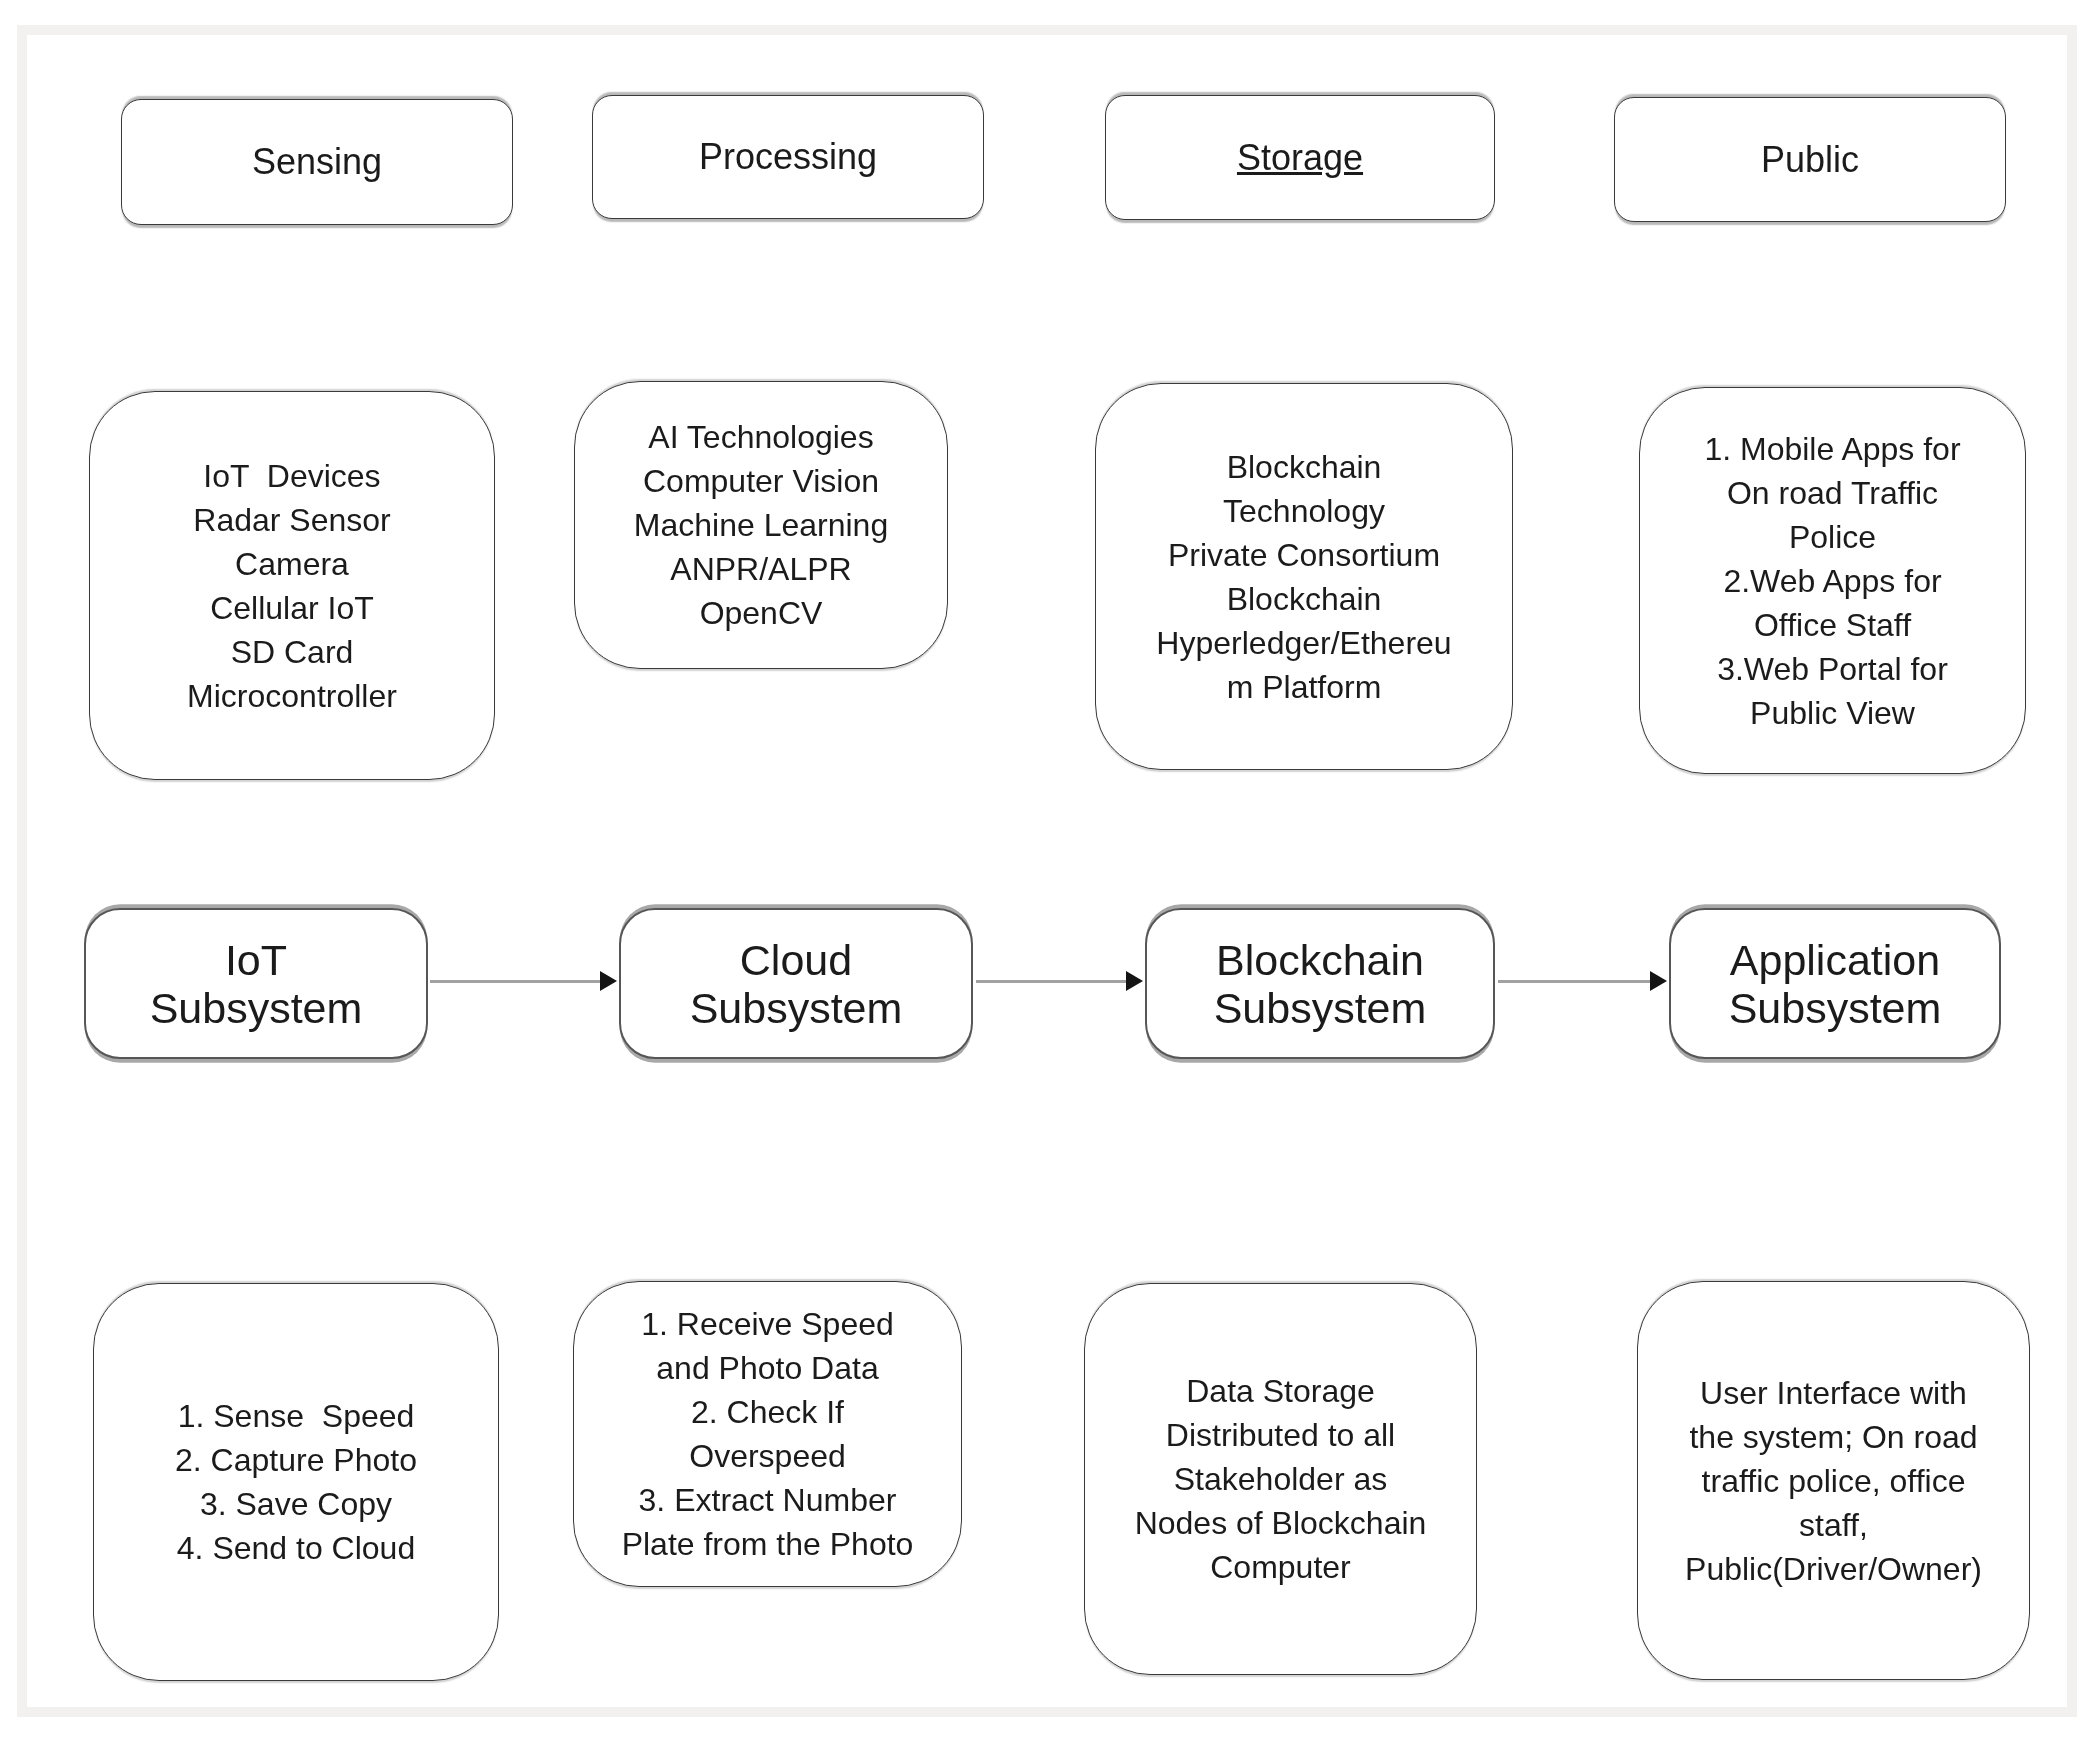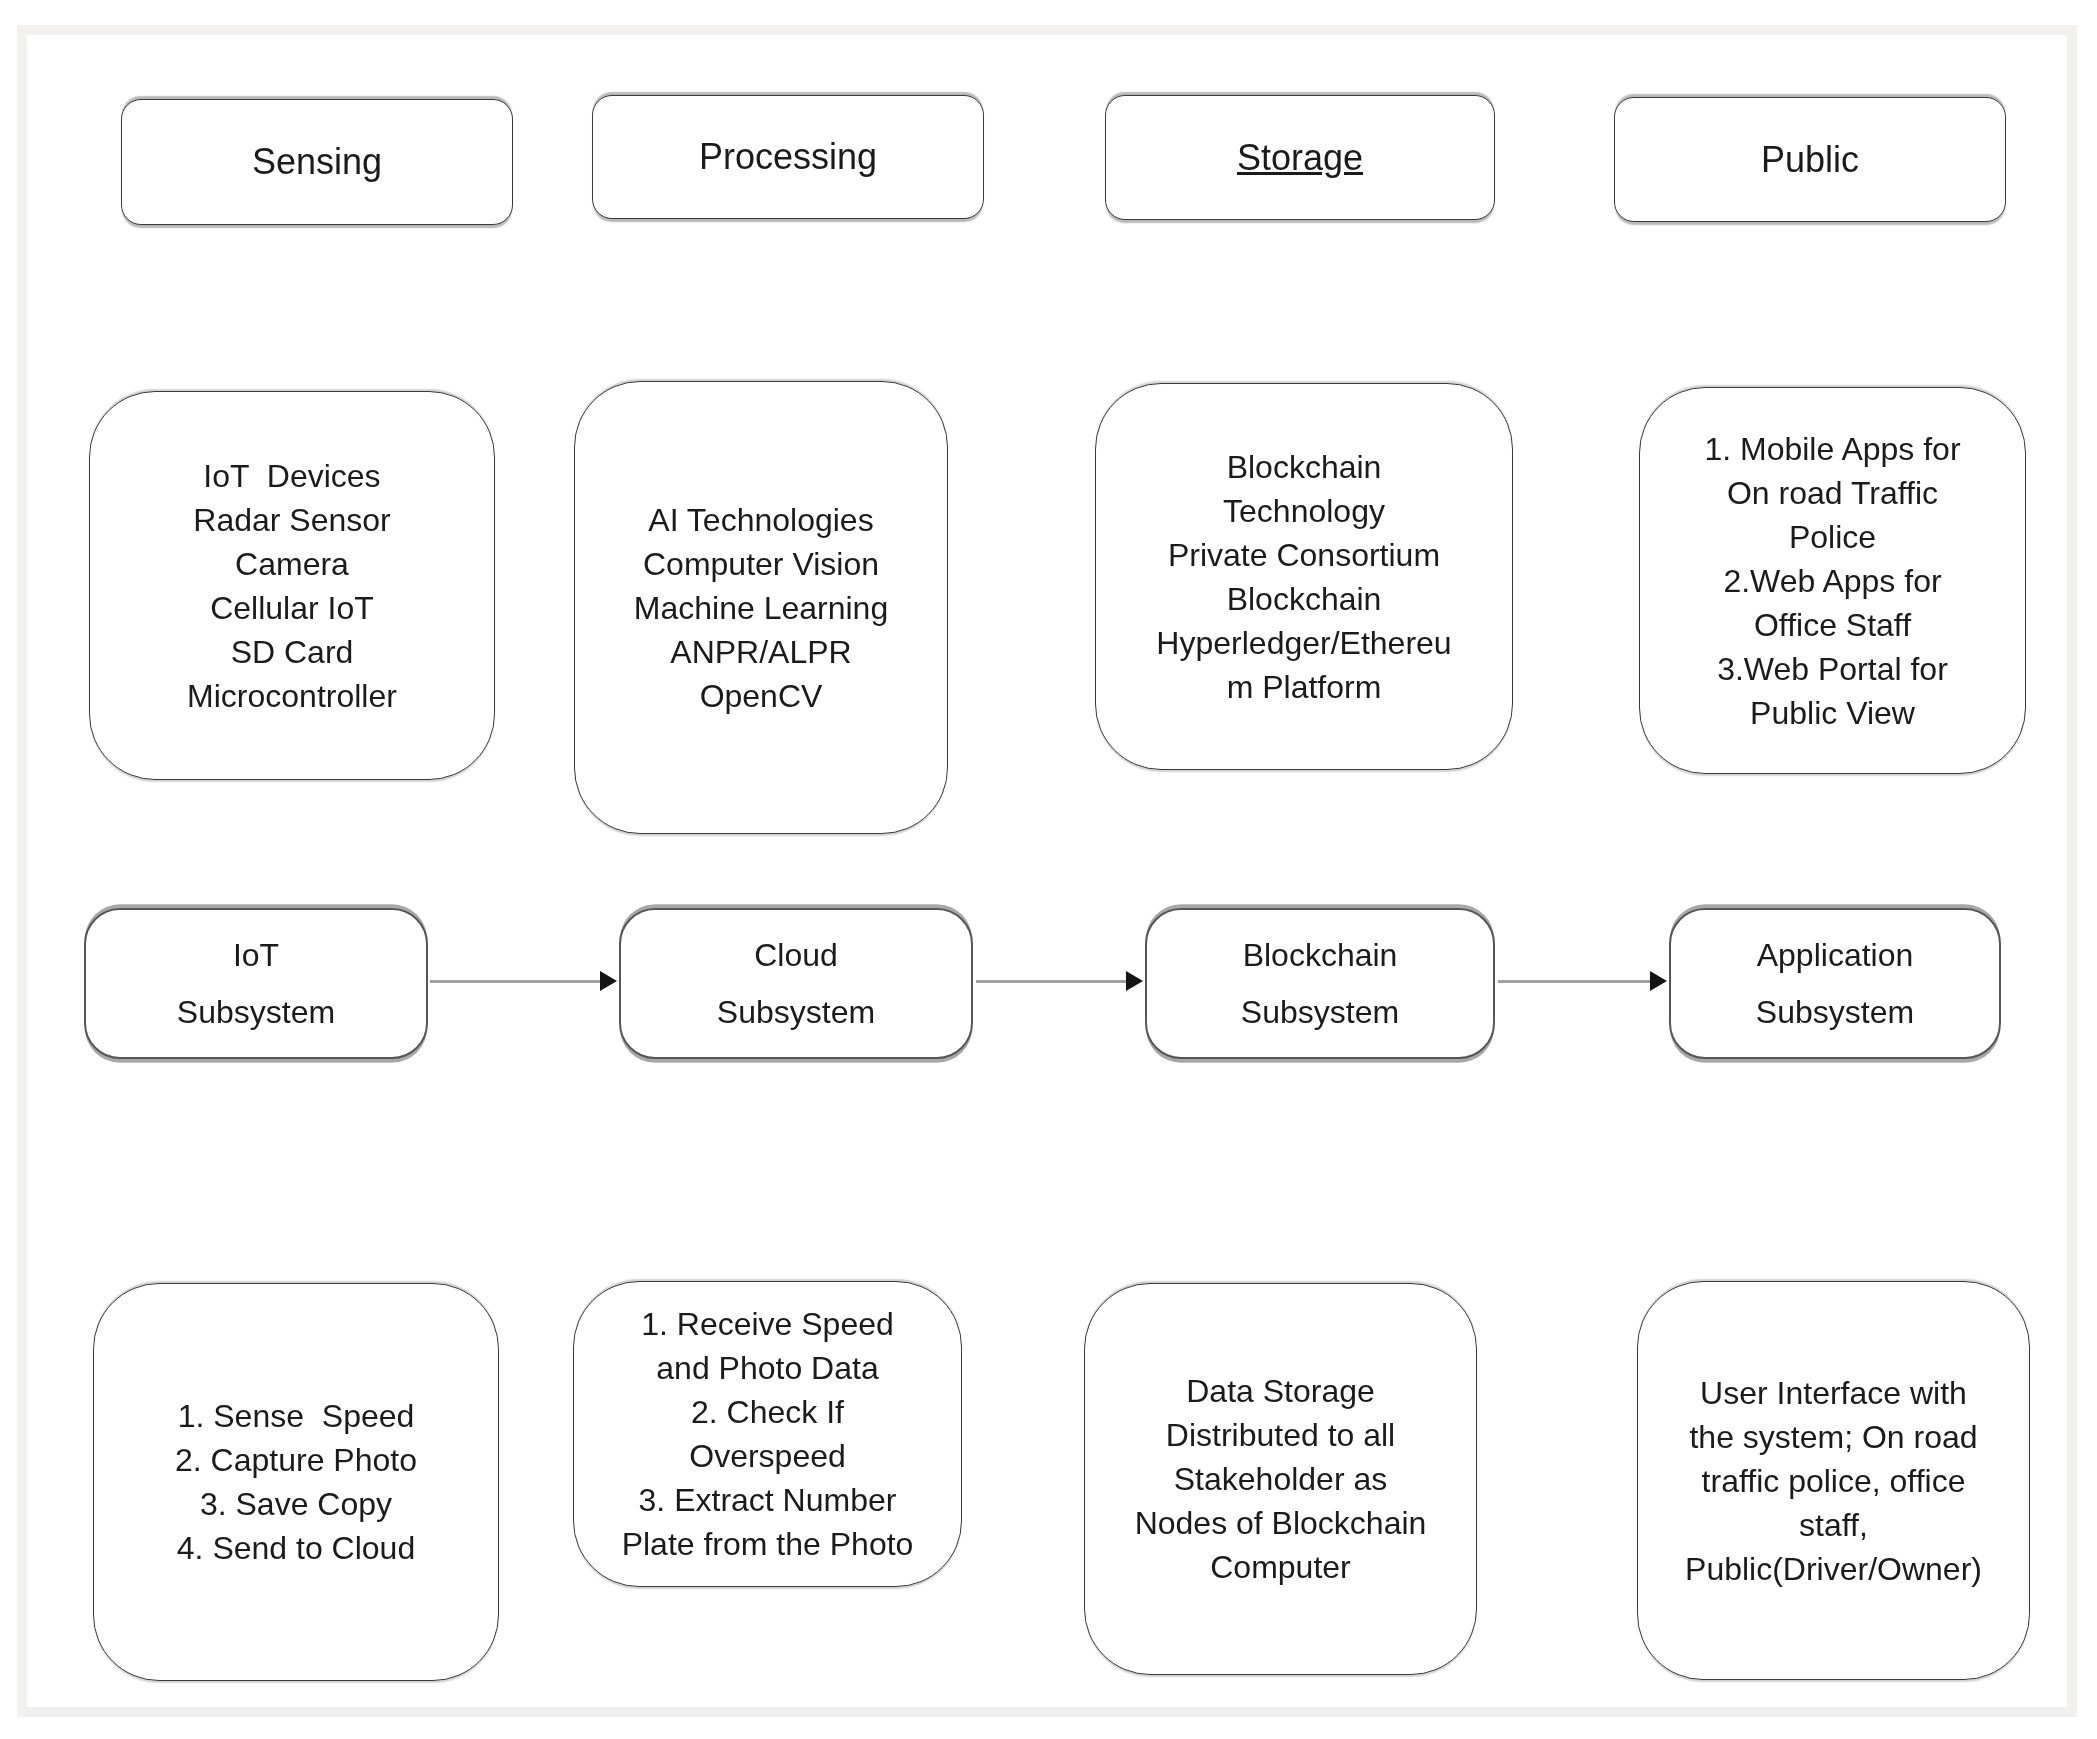--- a/index.html
+++ b/index.html
@@ -45,22 +45,22 @@
     border: 1.5px solid var(--border, #3a3a3a);
     border-radius: 66px;
     font-size: 32px;
     line-height: 44px;
     padding: 15.5px 10.8px;
     box-shadow: 0 -3.1px 1.5px -1.5px rgba(0,0,0,0.18), 0 3.1px 1.5px -1.5px rgba(0,0,0,0.18);
   }
   .subsys {
     border: 2.3px solid #565656;
     border-radius: 36px;
-    font-size: 32px;
-    line-height: 57px;
+    font-size: 43px;
+    line-height: 48px;
     box-shadow: 0 -4.6px 0 -0.8px #a8a8a8, 0 4.6px 0 -0.8px #a8a8a8;
   }
   .arrow {
     position: absolute;
     height: 0;
   }
   .arrow .line {
     position: absolute;
     left: 0;
     right: 14px;
@@ -89,21 +89,21 @@
   <div class="box stage" style="left:592px; top:95px; width:392px; height:124px;">Processing</div>
   <div class="box stage" style="left:1105px; top:95px; width:390px; height:125px;text-decoration:underline;">Storage</div>
   <div class="box stage" style="left:1614px; top:97px; width:392px; height:125px;">Public</div>
 
   <div class="box pill" style="left:89px; top:391px; width:406px; height:389px;">IoT  Devices
 Radar Sensor
 Camera
 Cellular IoT
 SD Card
 Microcontroller</div>
-  <div class="box pill" style="left:574px; top:381px; width:374px; height:453px;">AI Technologies
+  <div class="box pill" style="left:574px; top:381px; width:374px; height:288px;">AI Technologies
 Computer Vision
 Machine Learning
 ANPR/ALPR
 OpenCV</div>
   <div class="box pill" style="left:1095px; top:383px; width:418px; height:387px;">Blockchain
 Technology
 Private Consortium
 Blockchain
 Hyperledger/Ethereu
 m Platform</div>

